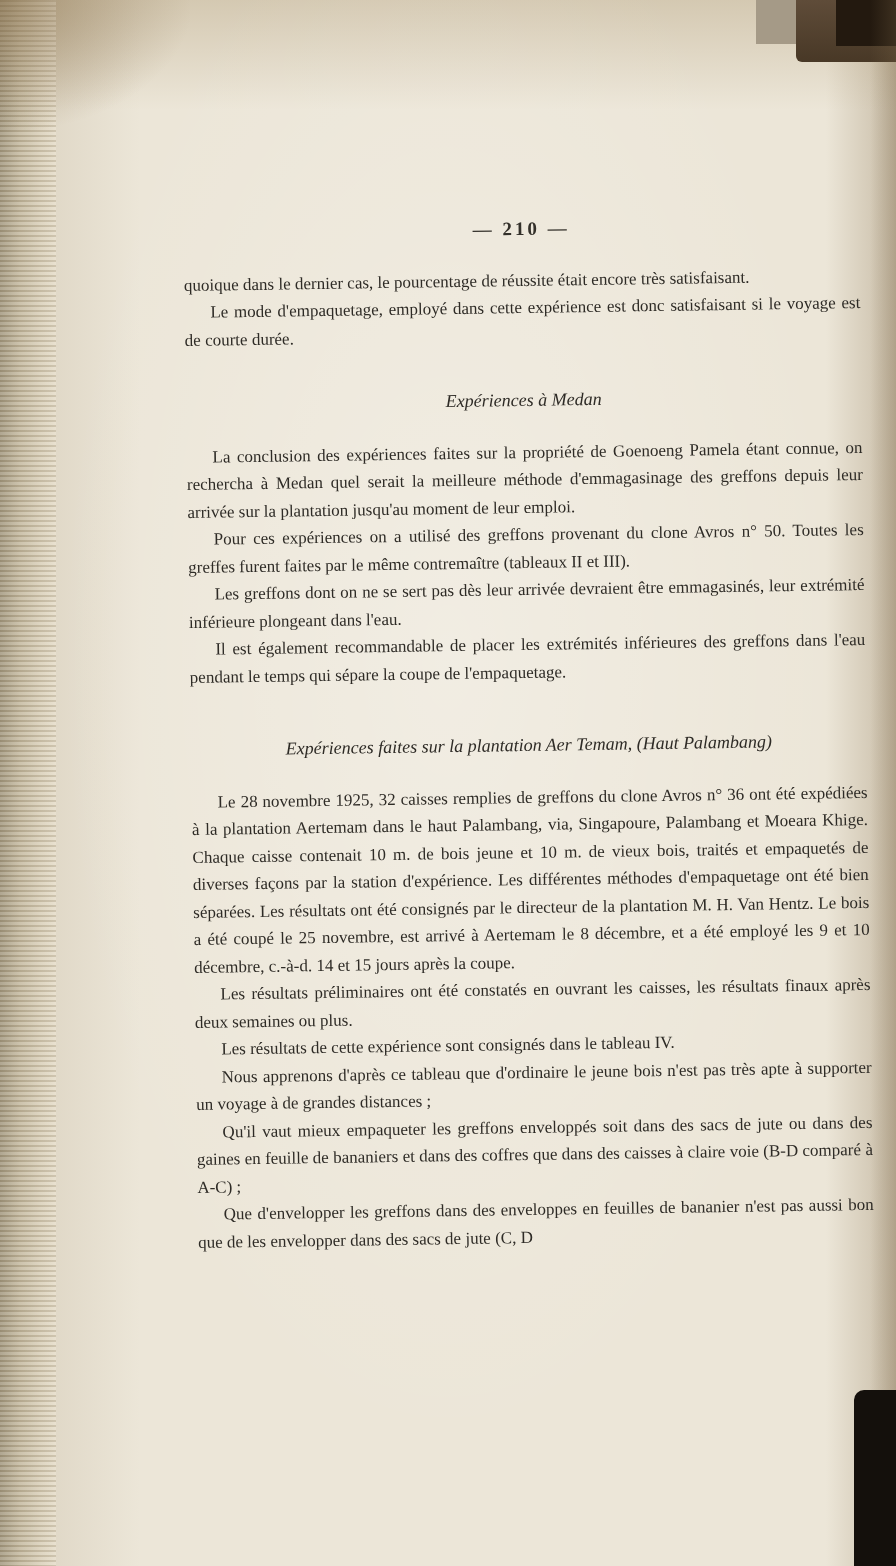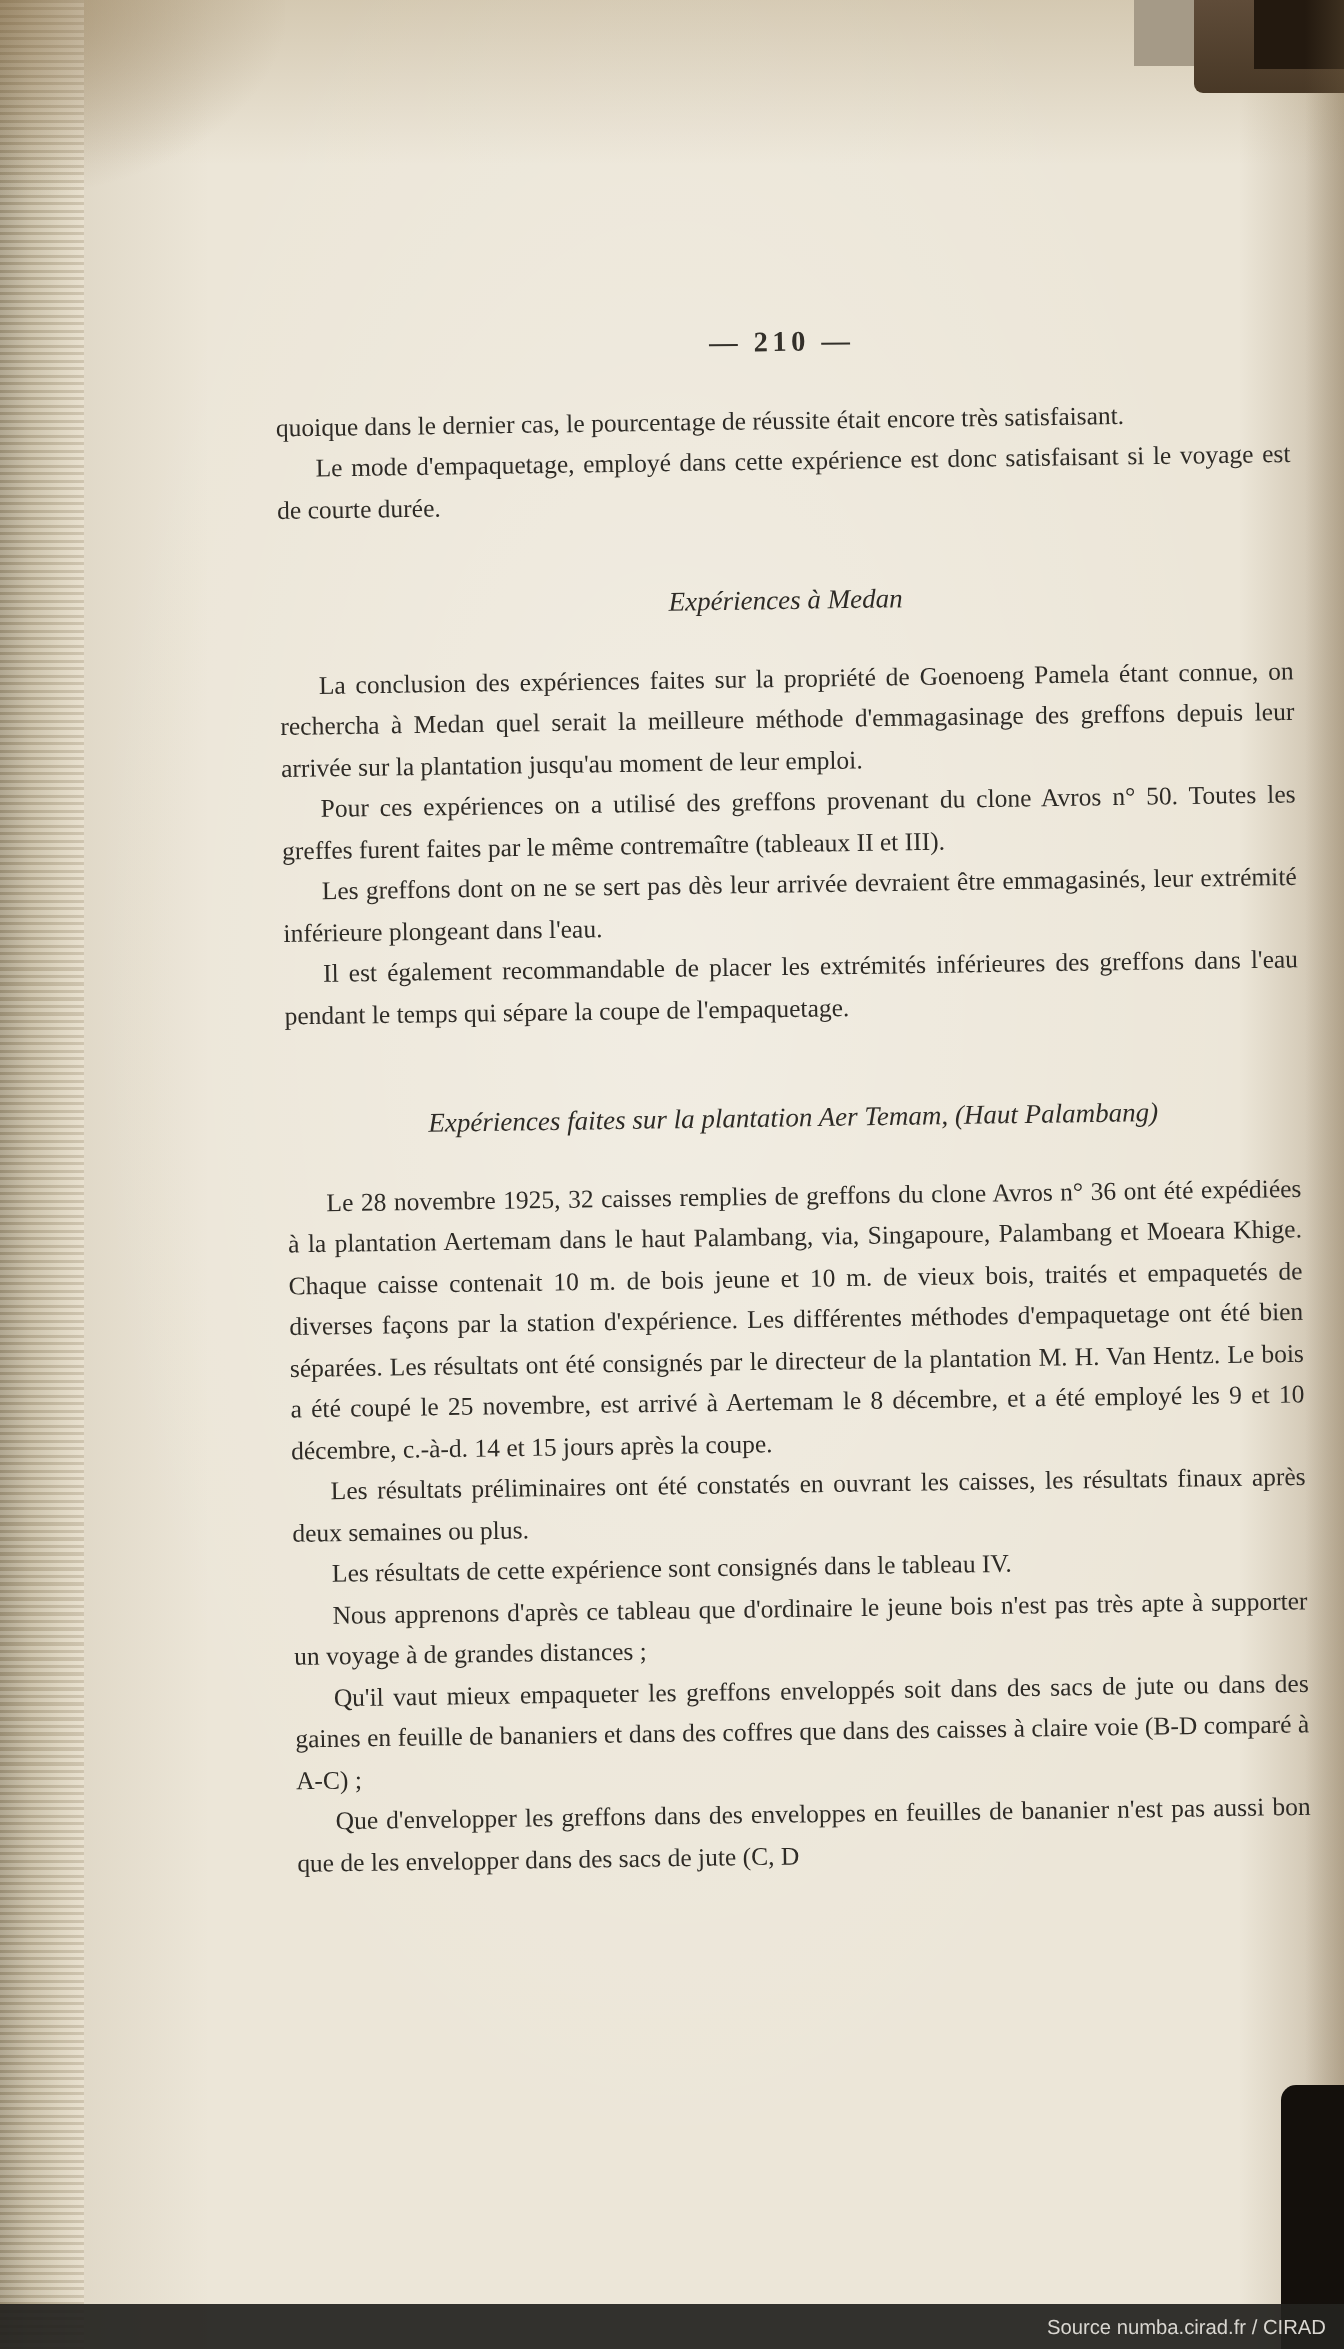--- a/index.html
+++ b/index.html
@@ -178,17 +178,14 @@
     <p class="para">Les résultats de cette expérience sont consignés dans le tableau IV.</p>
 
     <p class="para">Nous apprenons d'après ce tableau que d'ordinaire le jeune bois n'est pas très apte à supporter un voyage à de grandes distances ;</p>
 
     <p class="para">Qu'il vaut mieux empaqueter les greffons enveloppés soit dans des sacs de jute ou dans des gaines en feuille de bananiers et dans des coffres que dans des caisses à claire voie (B-D comparé à A-C) ;</p>
 
     <p class="para">Que d'envelopper les greffons dans des enveloppes en feuilles de bananier n'est pas aussi bon que de les envelopper dans des sacs de jute (C, D</p>
 
   </div>
 
-  <div class="footer-bar">
-    <span>Source numba.cirad.fr / CIRAD</span>
-  </div>
 
 </div>
 
 </body></html>

